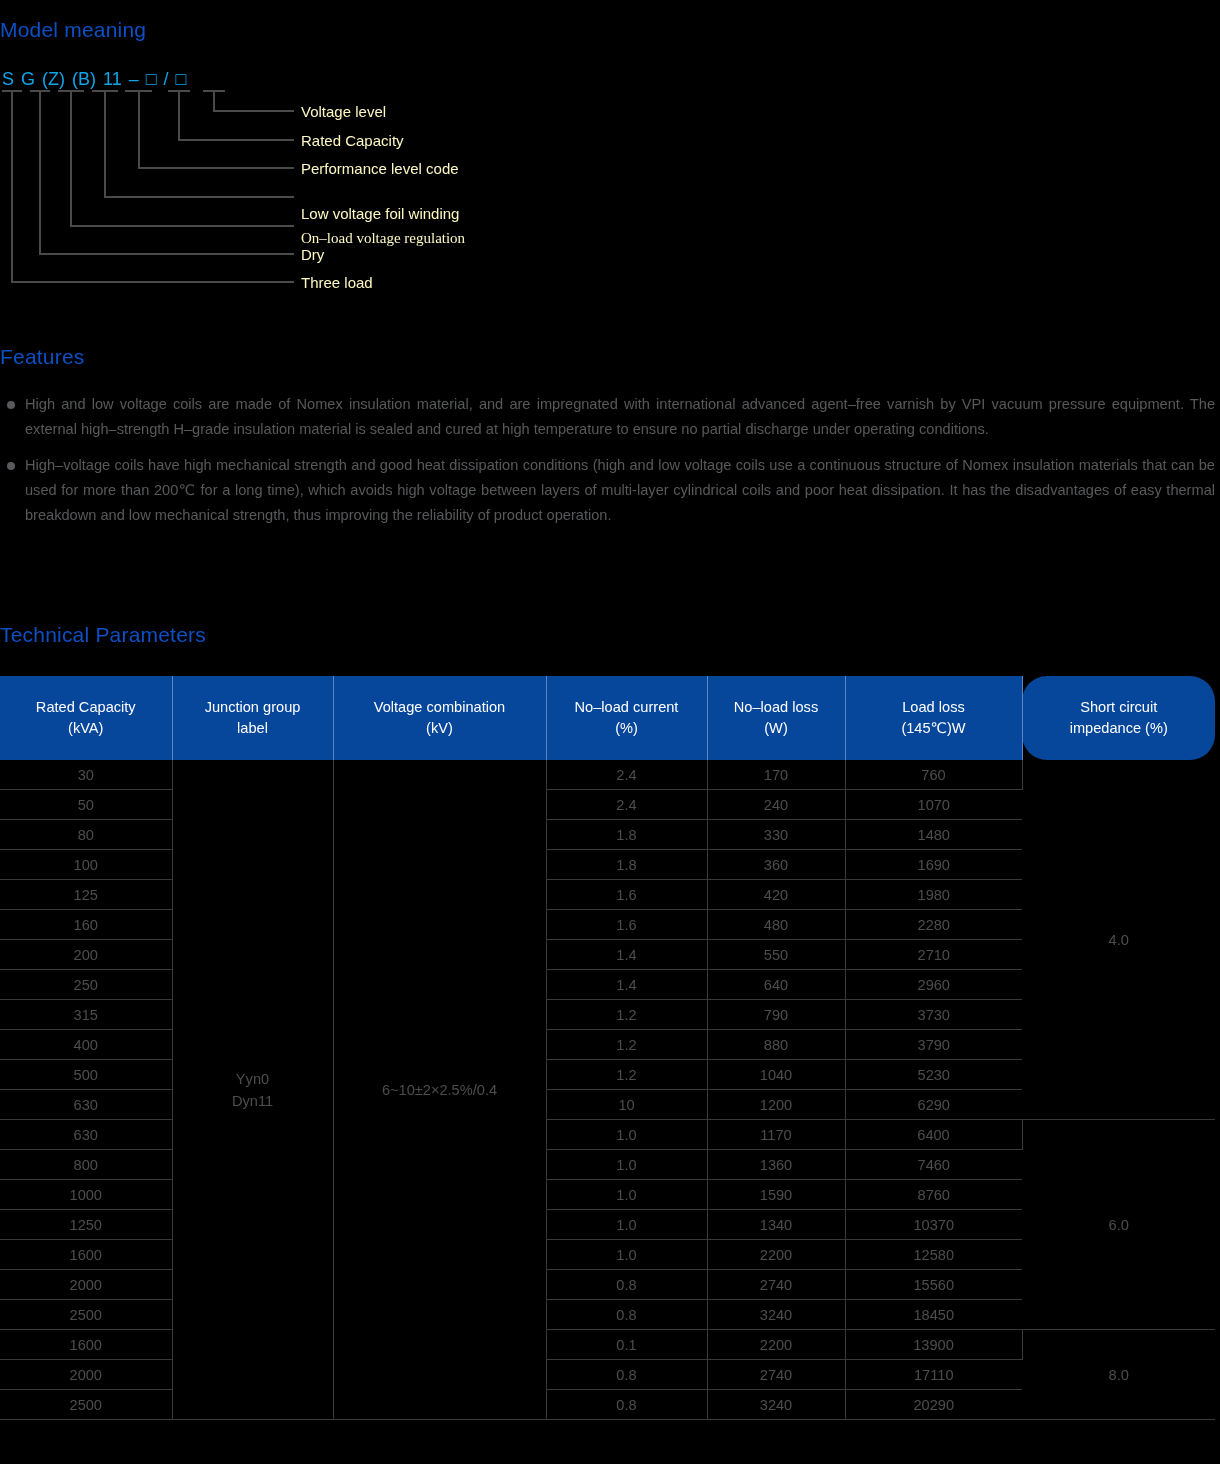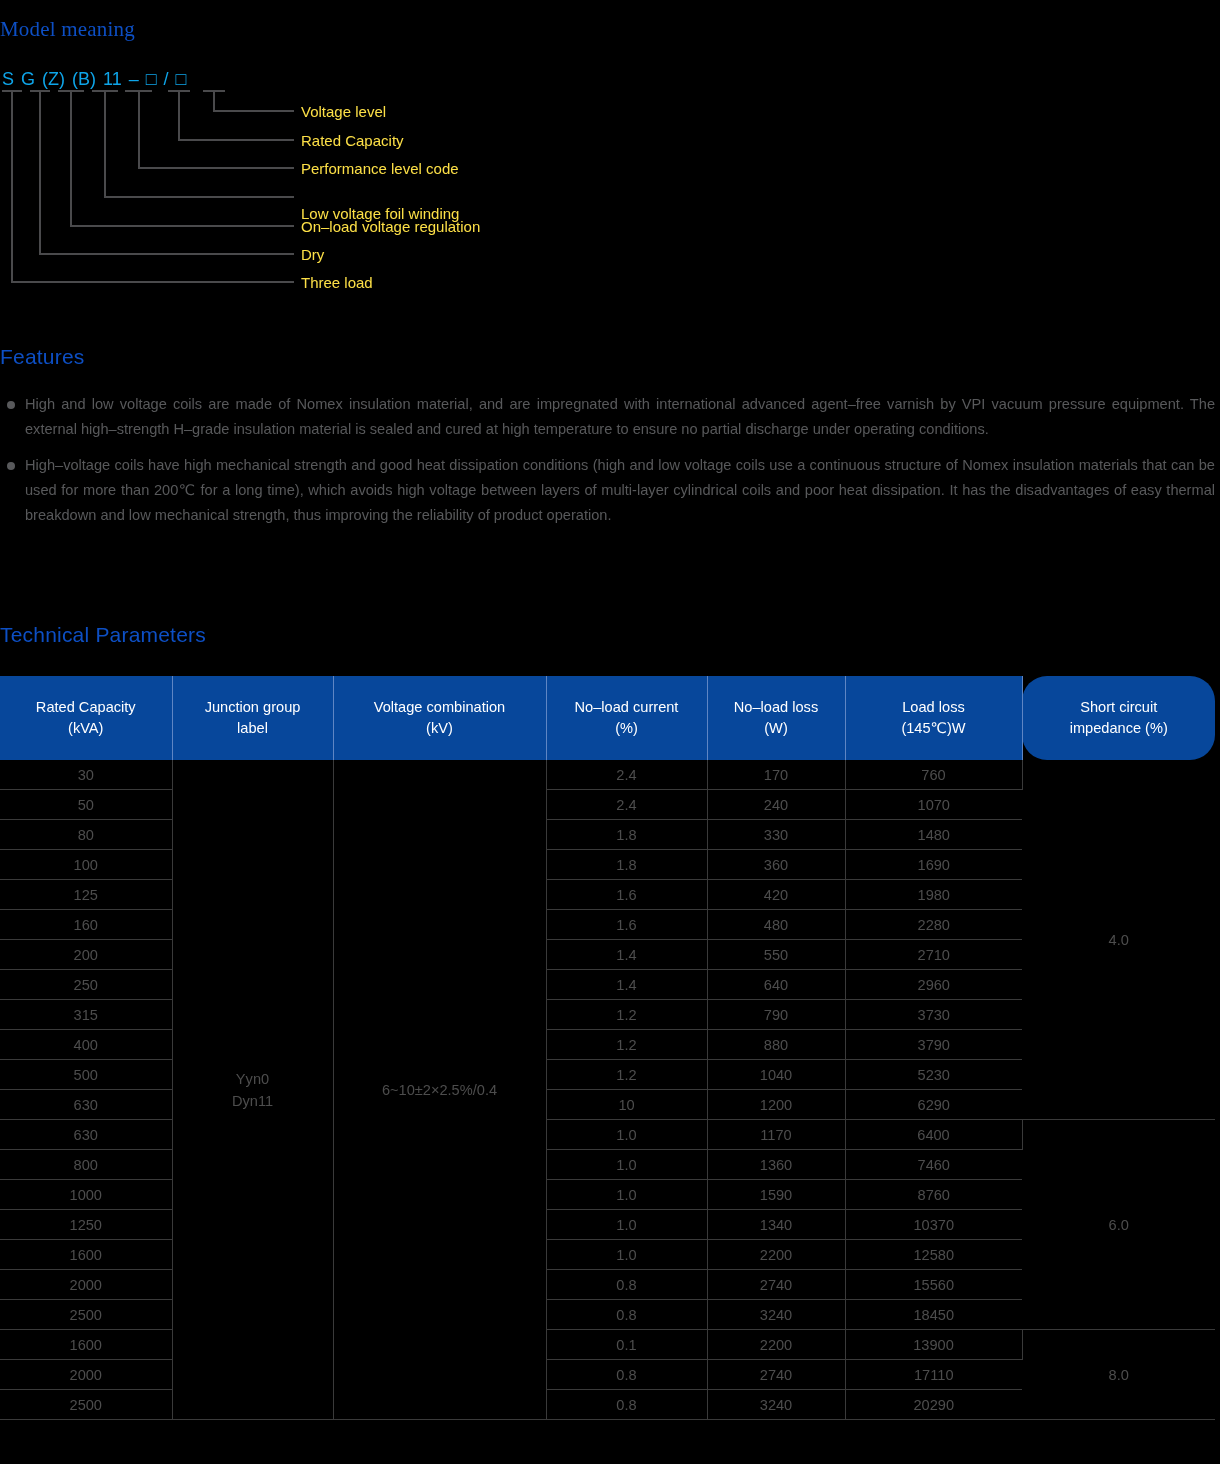--- a/index.html
+++ b/index.html
@@ -10,30 +10,30 @@
     -webkit-font-smoothing:antialiased;
   }
   .section-title{
     color:#0d4fc4;
     font-size:21px;
     letter-spacing:.2px;
     line-height:1;
     position:absolute;
   }
   
-  #model-title{left:0px;top:19px;font-family:Liberation Serif, serif;}
+  #model-title{left:0px;top:19px;}
   #model-code{
     position:absolute;left:2px;top:70px;
     font-size:18px;color:#0ea5e9;white-space:nowrap;line-height:1;
   }
   #model-code span{display:inline-block;}
   .mc-gap{width:7px;}
   #diagram{position:absolute;left:0;top:0;width:620px;height:310px;}
   .dlabel{
-    position:absolute;font-size:15px;color:#fde047;line-height:1;white-space:nowrap;
+    position:absolute;font-size:15px;color:#fef9c3;line-height:1;white-space:nowrap;
   }
   
   #features-title{left:0px;top:346px;}
   #features-list{position:absolute;left:0px;top:392px;width:1220px;}
   .feature{
     position:relative;padding-left:25px;margin-bottom:11px;
     font-size:14.6px;line-height:25px;color:#58595b;text-align:justify;
     width:1215px;box-sizing:border-box;
   }
   .feature .bullet{
@@ -89,21 +89,21 @@
     <path d="M40 91 V254 H294"></path>
     <path d="M12 91 V282 H294"></path>
   </g>
 </svg>
 
 <div>
   <div class="dlabel" style="left:301px;top:104px;">Voltage level</div>
   <div class="dlabel" style="left:301px;top:133px;">Rated Capacity</div>
   <div class="dlabel" style="left:301px;top:161px;">Performance level code</div>
   <div class="dlabel" style="left:301px;top:190px;margin-top:16px;">Low voltage foil winding</div>
-  <div class="dlabel" style="left:301px;top:219px;">On–load voltage regulation</div>
+  <div class="dlabel" style="left:301px;top:231px;font-family:Liberation Serif, serif;">On–load voltage regulation</div>
   <div class="dlabel" style="left:301px;top:247px;">Dry</div>
   <div class="dlabel" style="left:301px;top:275px;">Three load</div>
 </div>
 
 <div class="section-title" id="features-title">Features</div>
 
 <div id="features-list">
   <div class="feature">
     <span class="bullet"></span>
     <span>High and low voltage coils are made of Nomex insulation material, and are impregnated with international advanced agent–free varnish by VPI vacuum pressure equipment. The external high–strength H–grade insulation material is sealed and cured at high temperature to ensure no partial discharge under operating conditions.</span>

